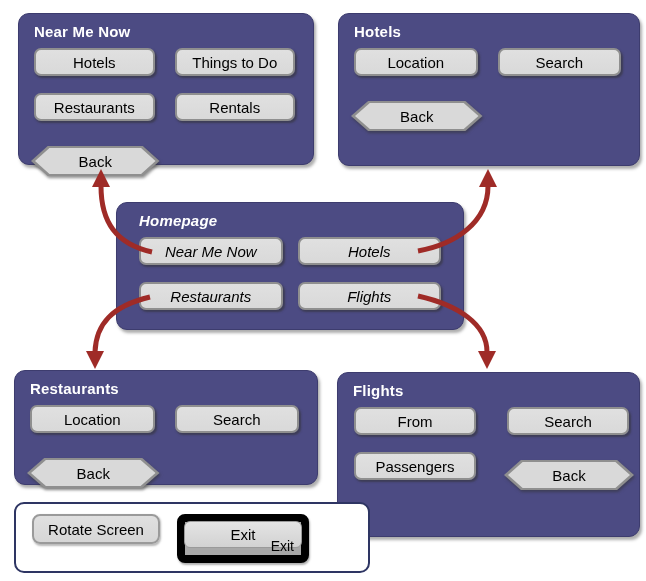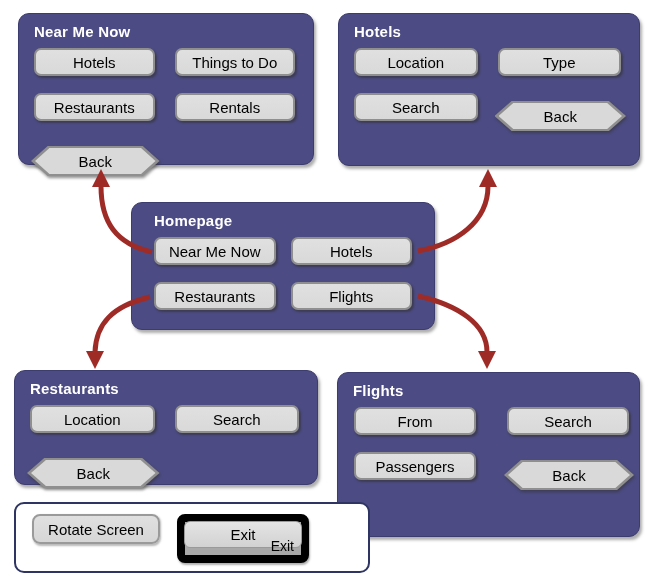--- a/index.html
+++ b/index.html
@@ -104,30 +104,29 @@
         <div class="hex-outer"></div>
         <div class="hex-inner">Back</div>
       </div>
     </div>
   </div>
 
   <div class="panel panel-hotels" style="left:338px;top:13px;width:302px;height:153px;">
     <div class="panel-title">Hotels</div>
     <div class="btn-grid">
       <div class="btn">Location</div>
-      <div class="btn">Type</div>
       <div class="btn">Search</div>
       <div class="hex">
         <div class="hex-outer"></div>
         <div class="hex-inner">Back</div>
       </div>
     </div>
   </div>
 
-  <div class="panel panel-homepage" style="left:131px;top:202px;width:304px;height:128px;">
+  <div class="panel panel-homepage" style="left:116px;top:202px;width:348px;height:128px;font-style:italic;">
     <div class="panel-title" style="padding-left:22px;">Homepage</div>
     <div class="btn-grid">
       <div class="btn">Near Me Now</div>
       <div class="btn">Hotels</div>
       <div class="btn">Restaurants</div>
       <div class="btn">Flights</div>
     </div>
   </div>
 
   <div class="panel panel-restaurants" style="left:14px;top:370px;width:304px;height:115px;">

